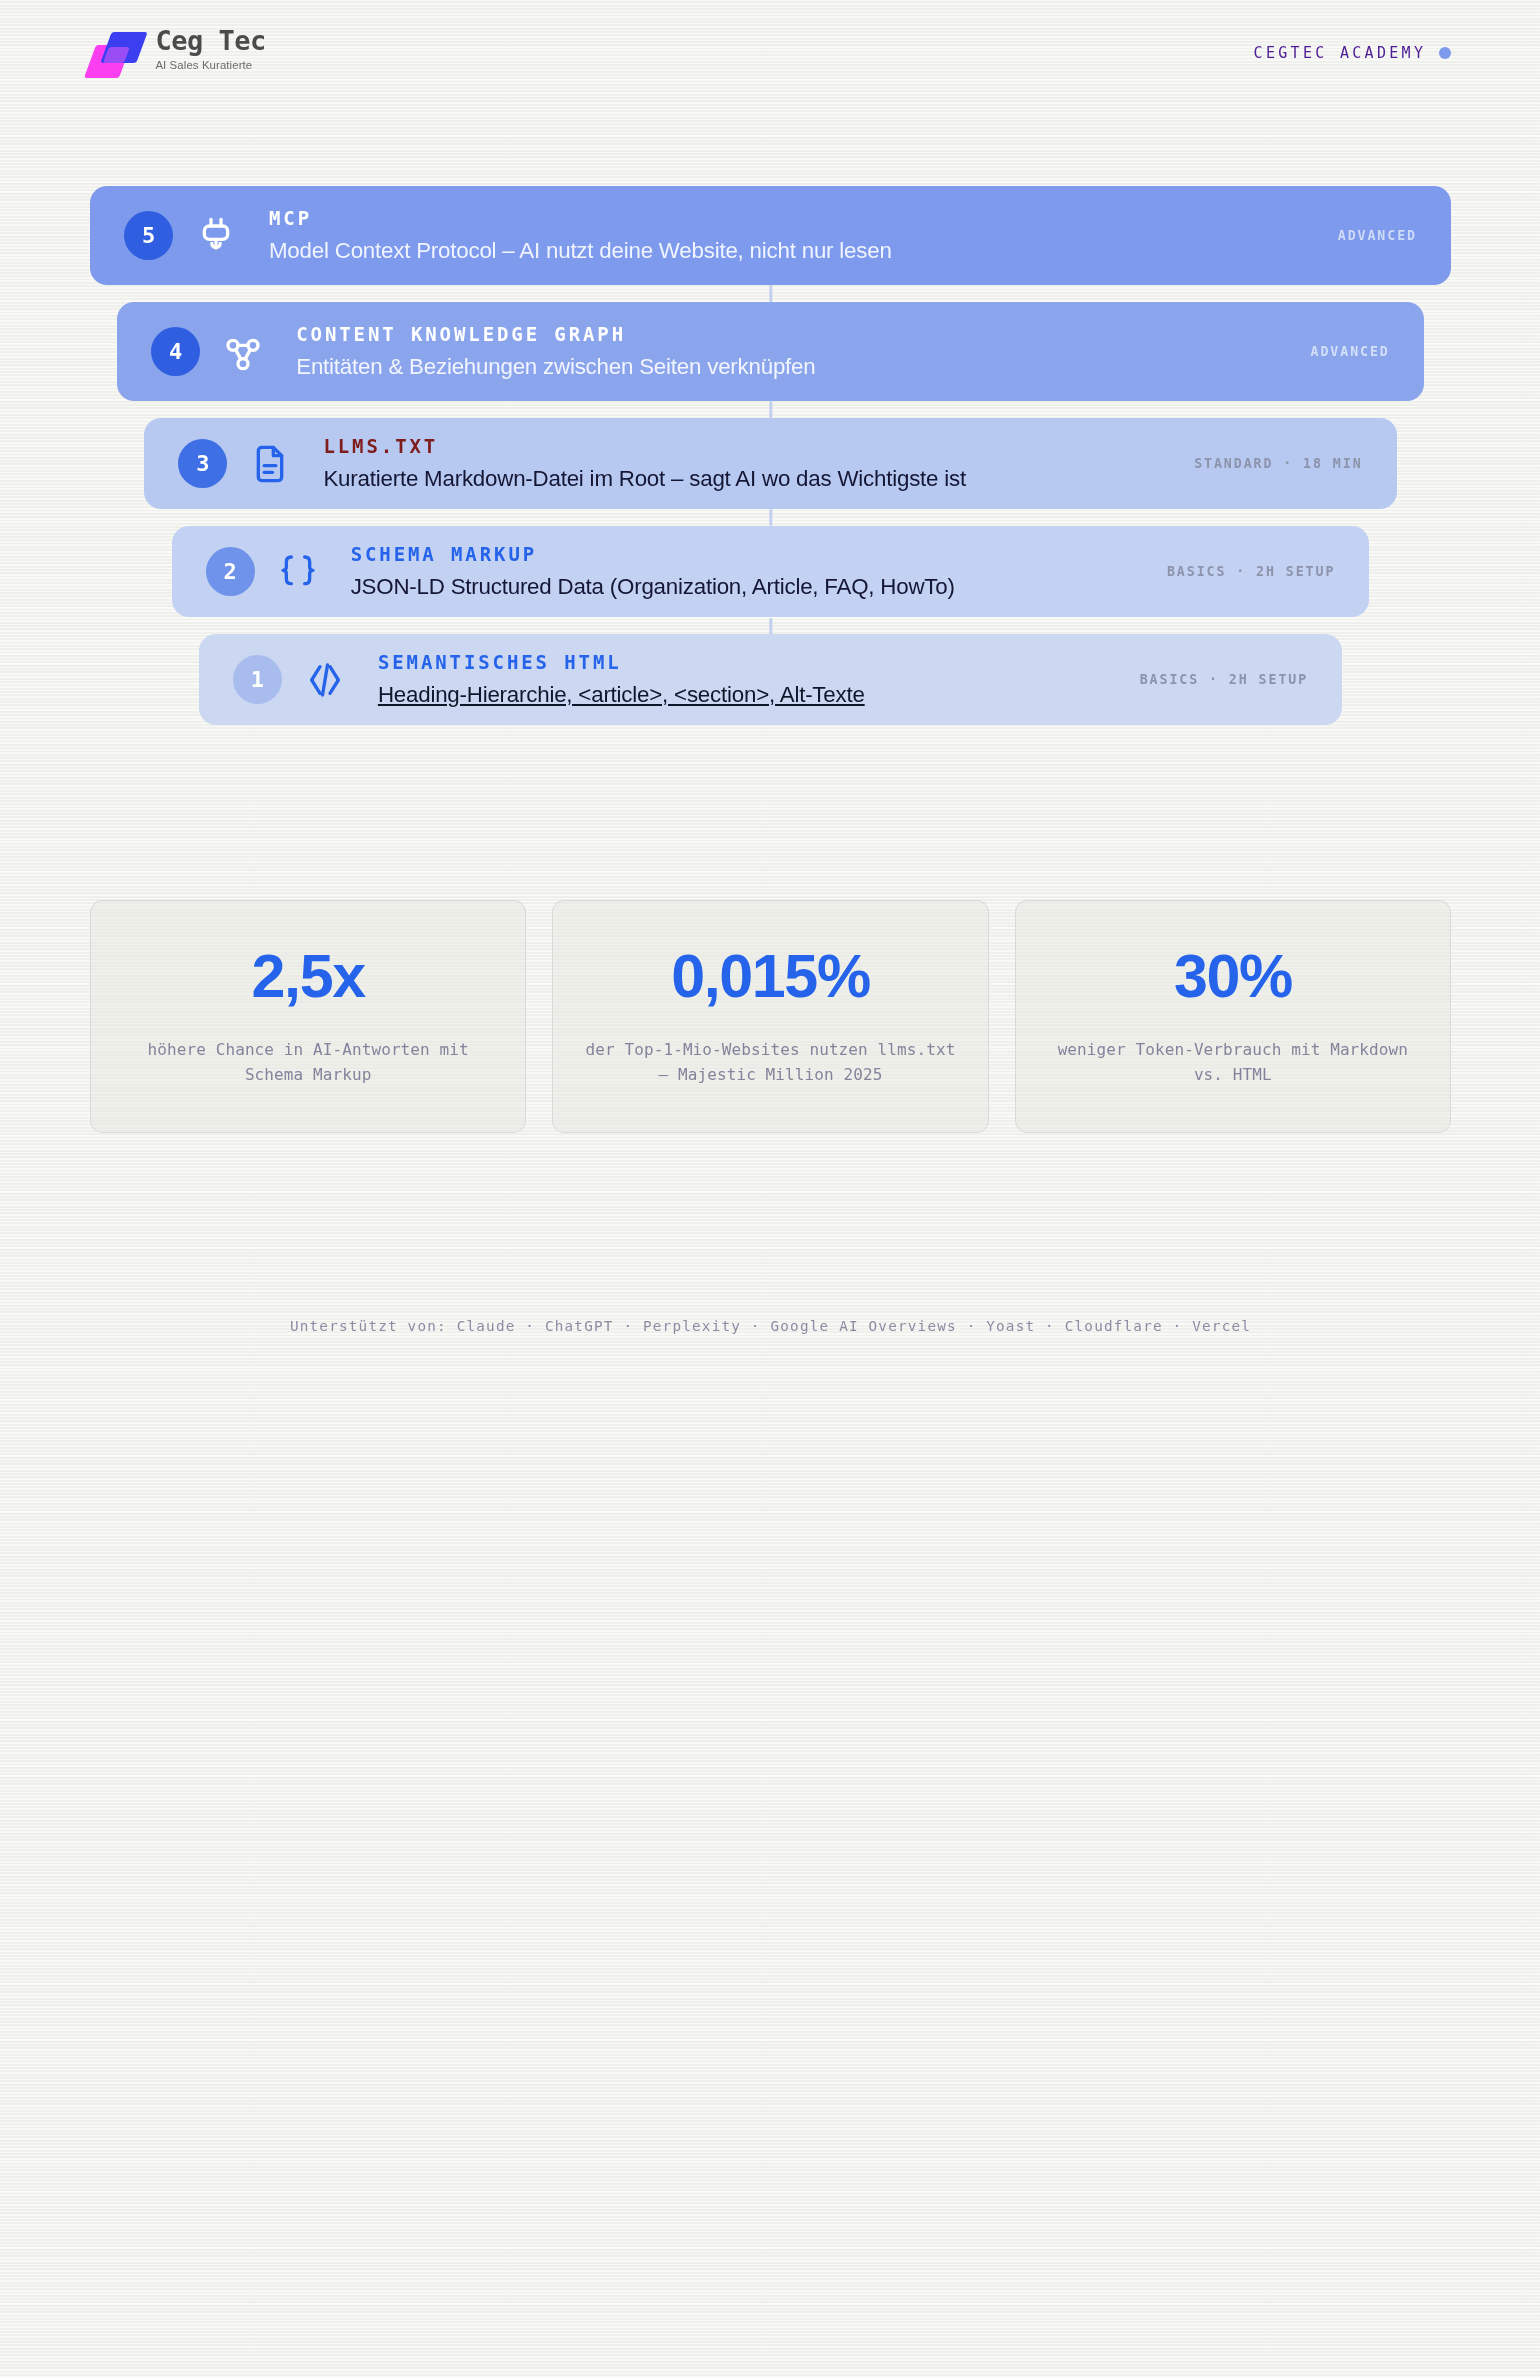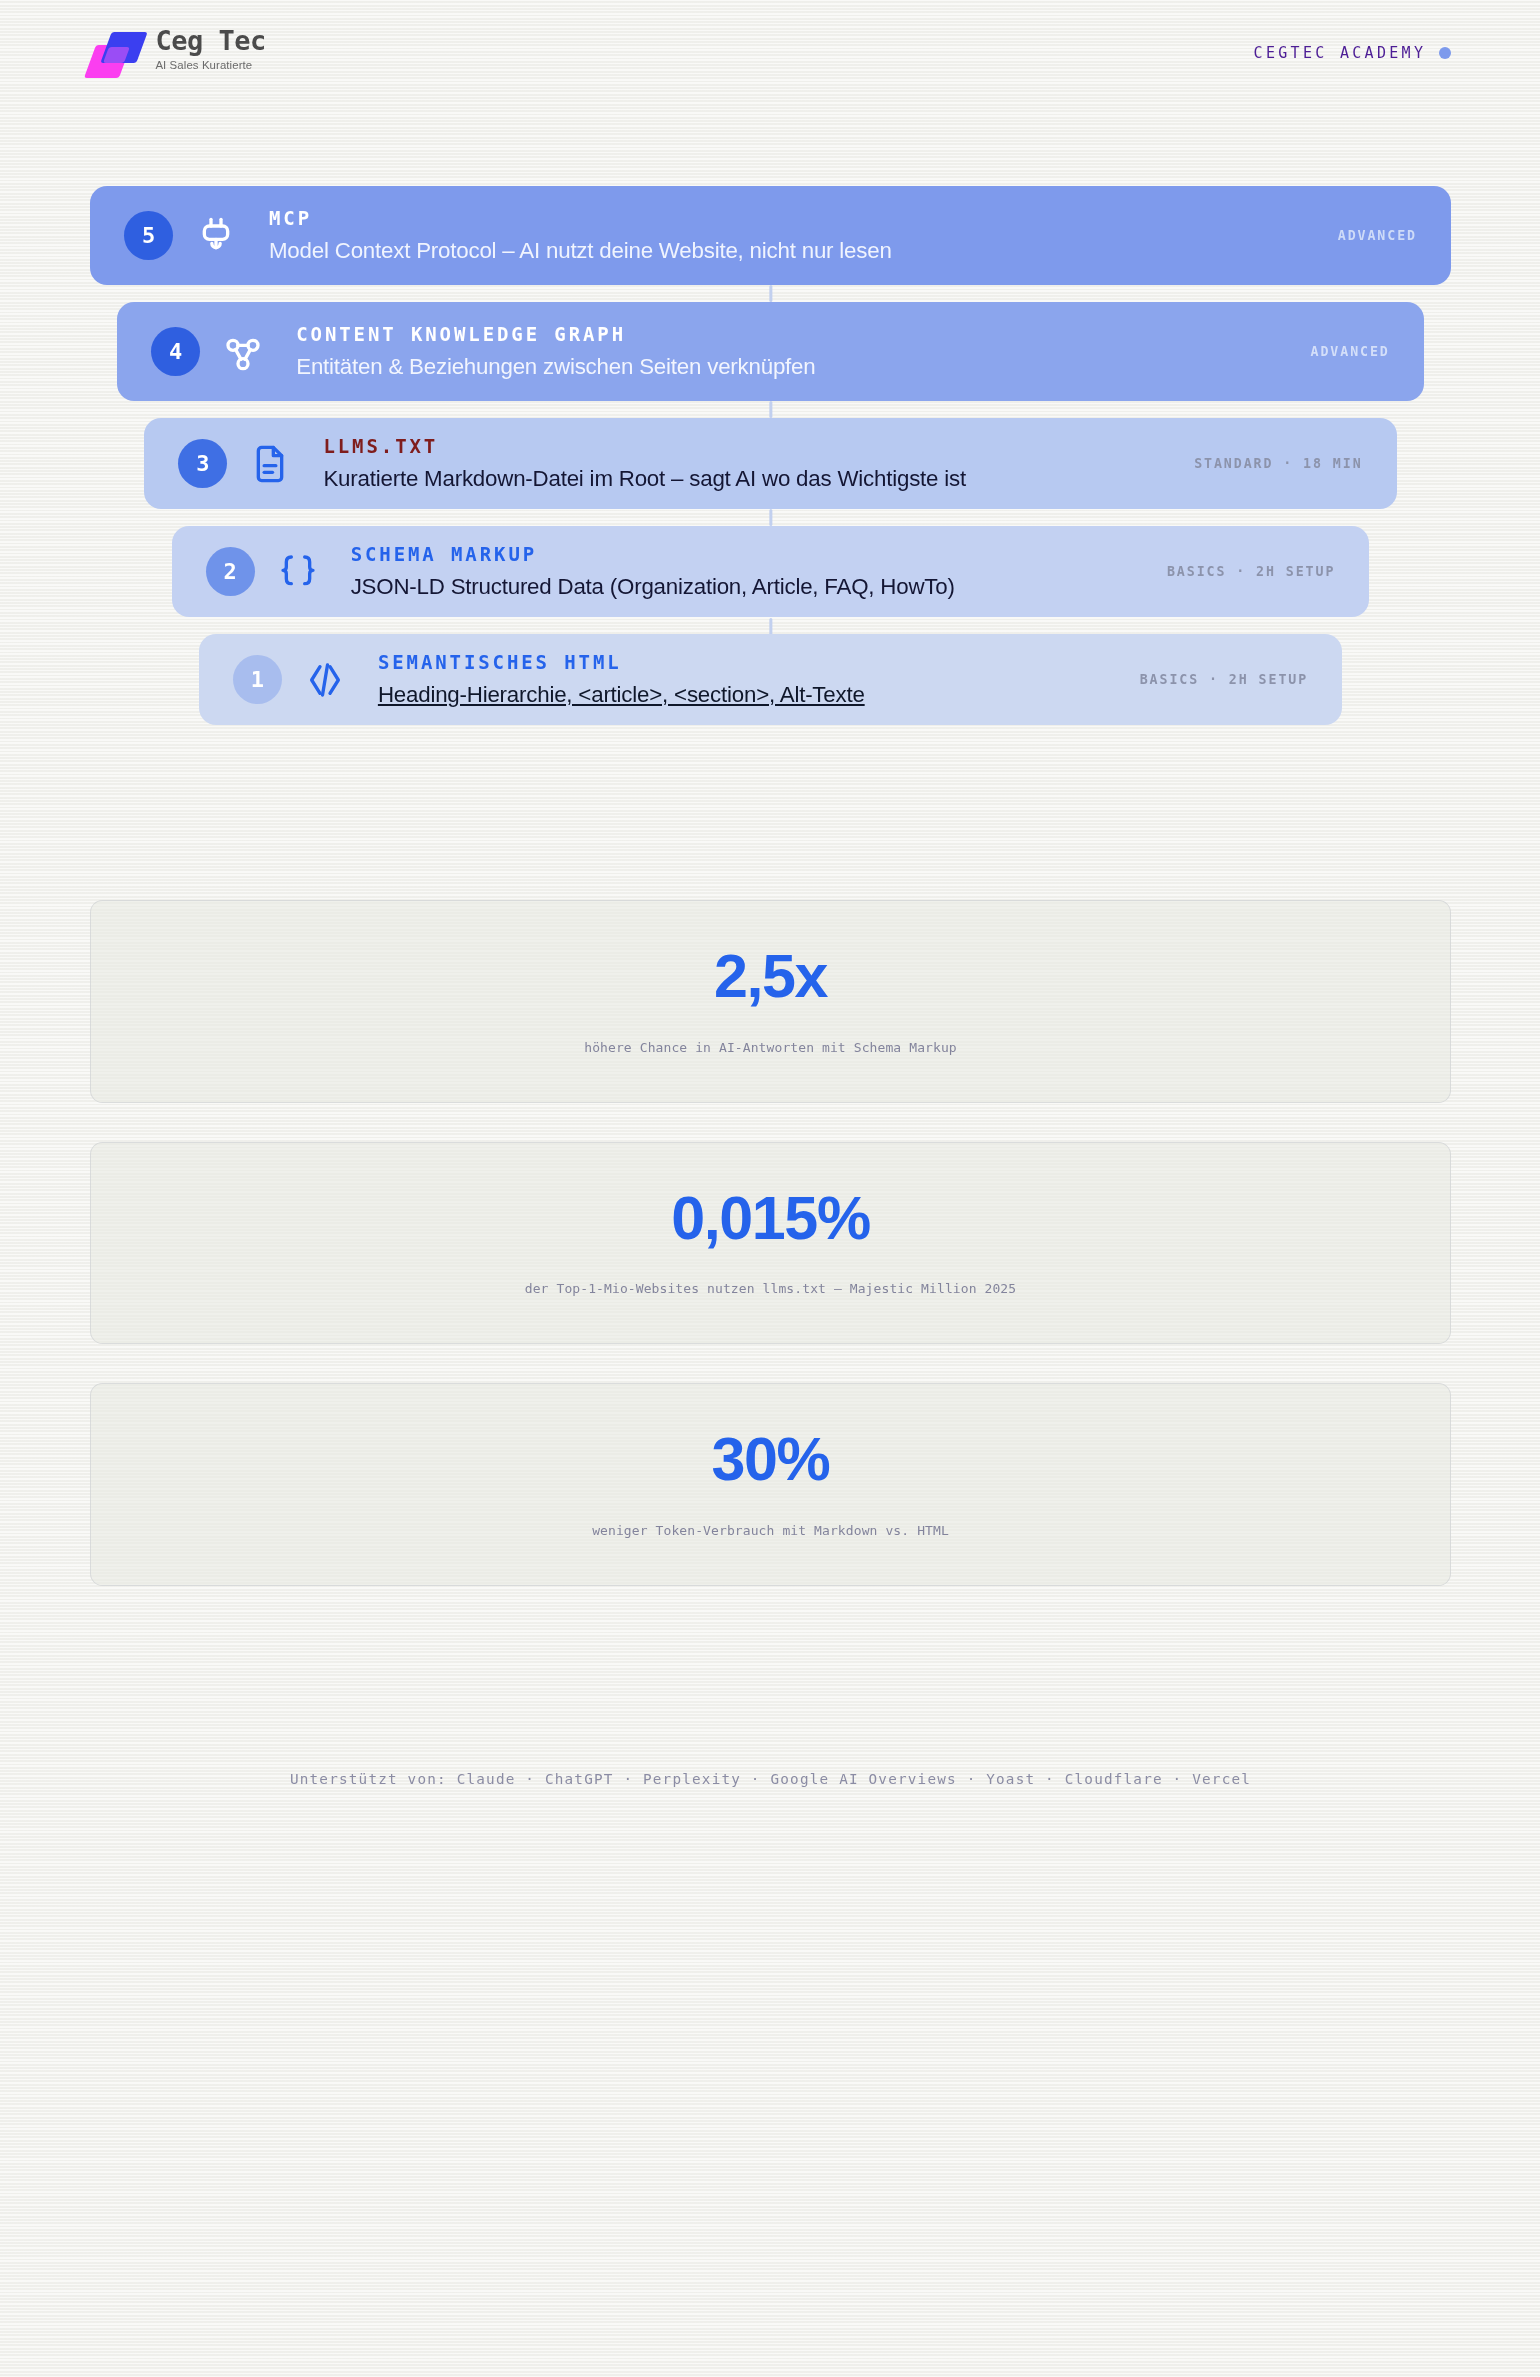--- a/index.html
+++ b/index.html
@@ -247,22 +247,21 @@
     font-weight: 700;
     letter-spacing: 1.9px;
     white-space: nowrap;
     margin-left: 28.5px;
   }
 
   
   .stats {
     margin-top: 158px;
     display: flex;
-    gap: 39px;
-    flex-direction: column;
+    gap: 26px;
   }
 
   .stat-card {
     flex: 1 1 0;
     background: rgba(232,233,226,0.55);
     border: 1.4px solid rgba(198,200,205,0.5);
     border-radius: 12.4px;
     padding: 45px 23px 44px;
     text-align: center;
   }
@@ -272,21 +271,21 @@
     font-size: 61px;
     font-weight: 700;
     color: #2563eb;
     letter-spacing: -1.4px;
     line-height: 1;
   }
 
   .stat-label {
     margin-top: 29.5px;
     font-family: "DejaVu Sans Mono", monospace;
-    font-size: 13px;
+    font-size: 16px;
     line-height: 1.62;
     color: #83849c;
     letter-spacing: 0.1px;
   }
 
   
   .footer {
     margin-top: 185px;
     text-align: center;
     font-family: "DejaVu Sans Mono", monospace;

